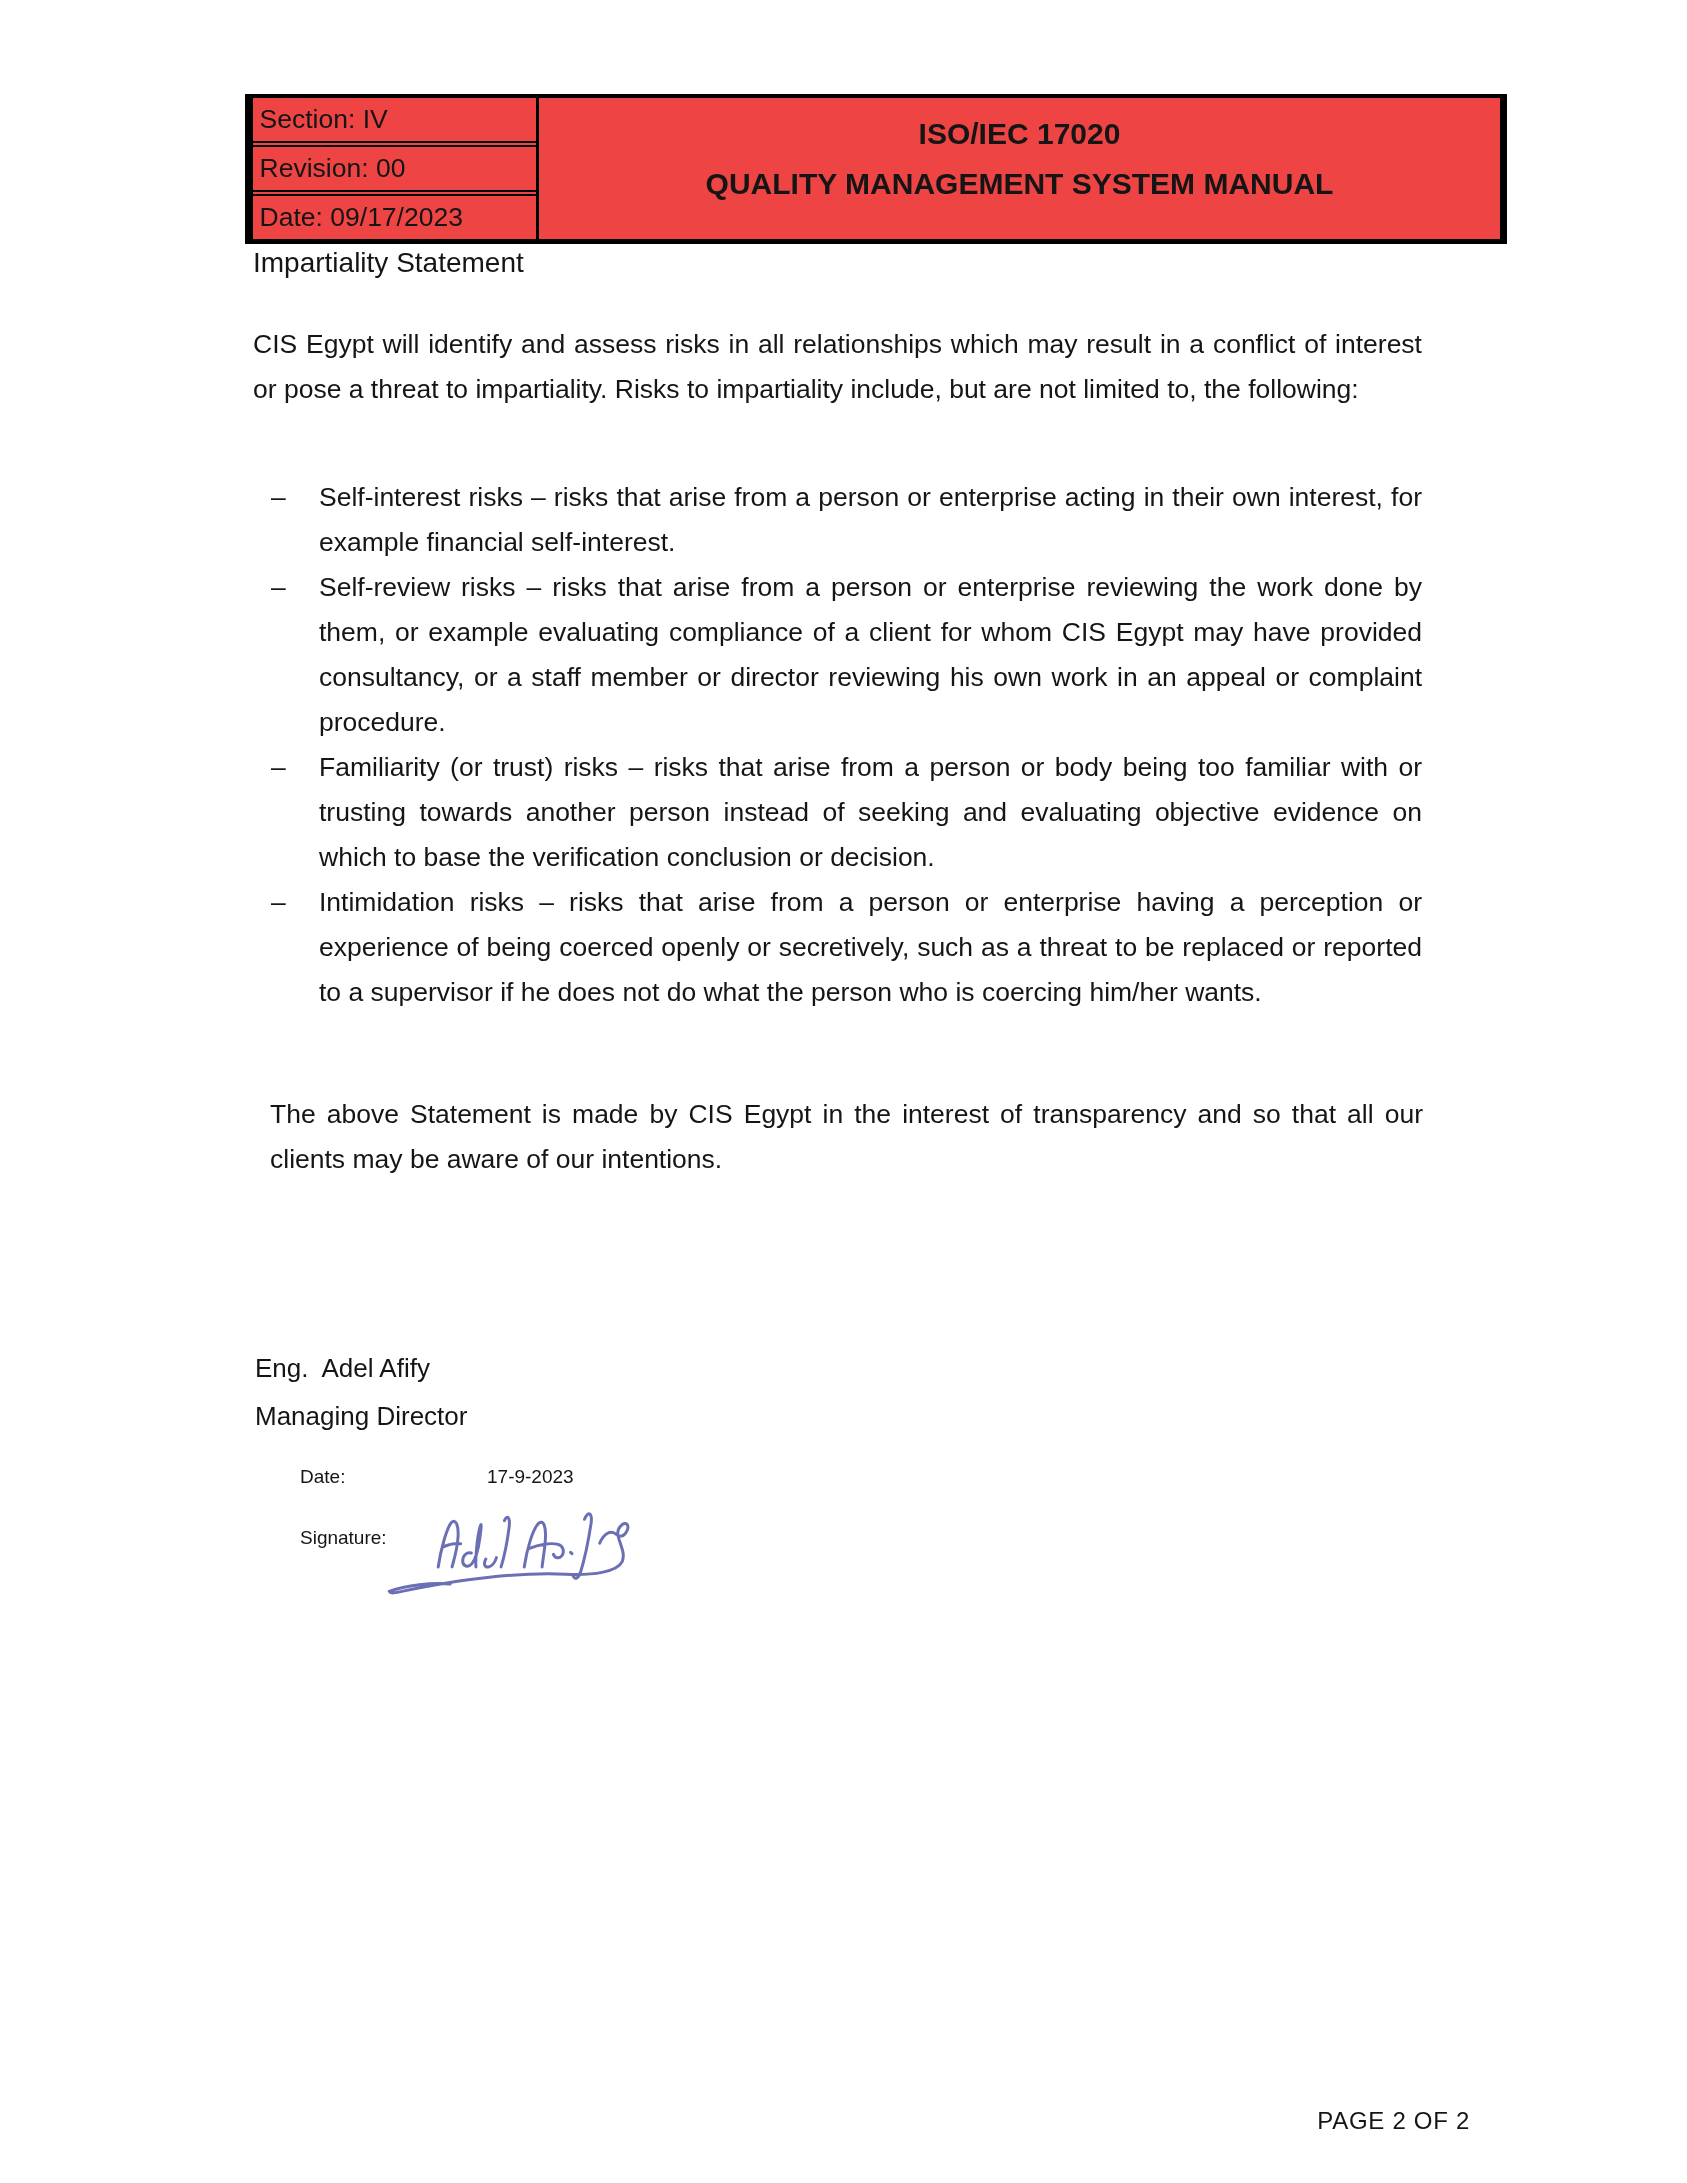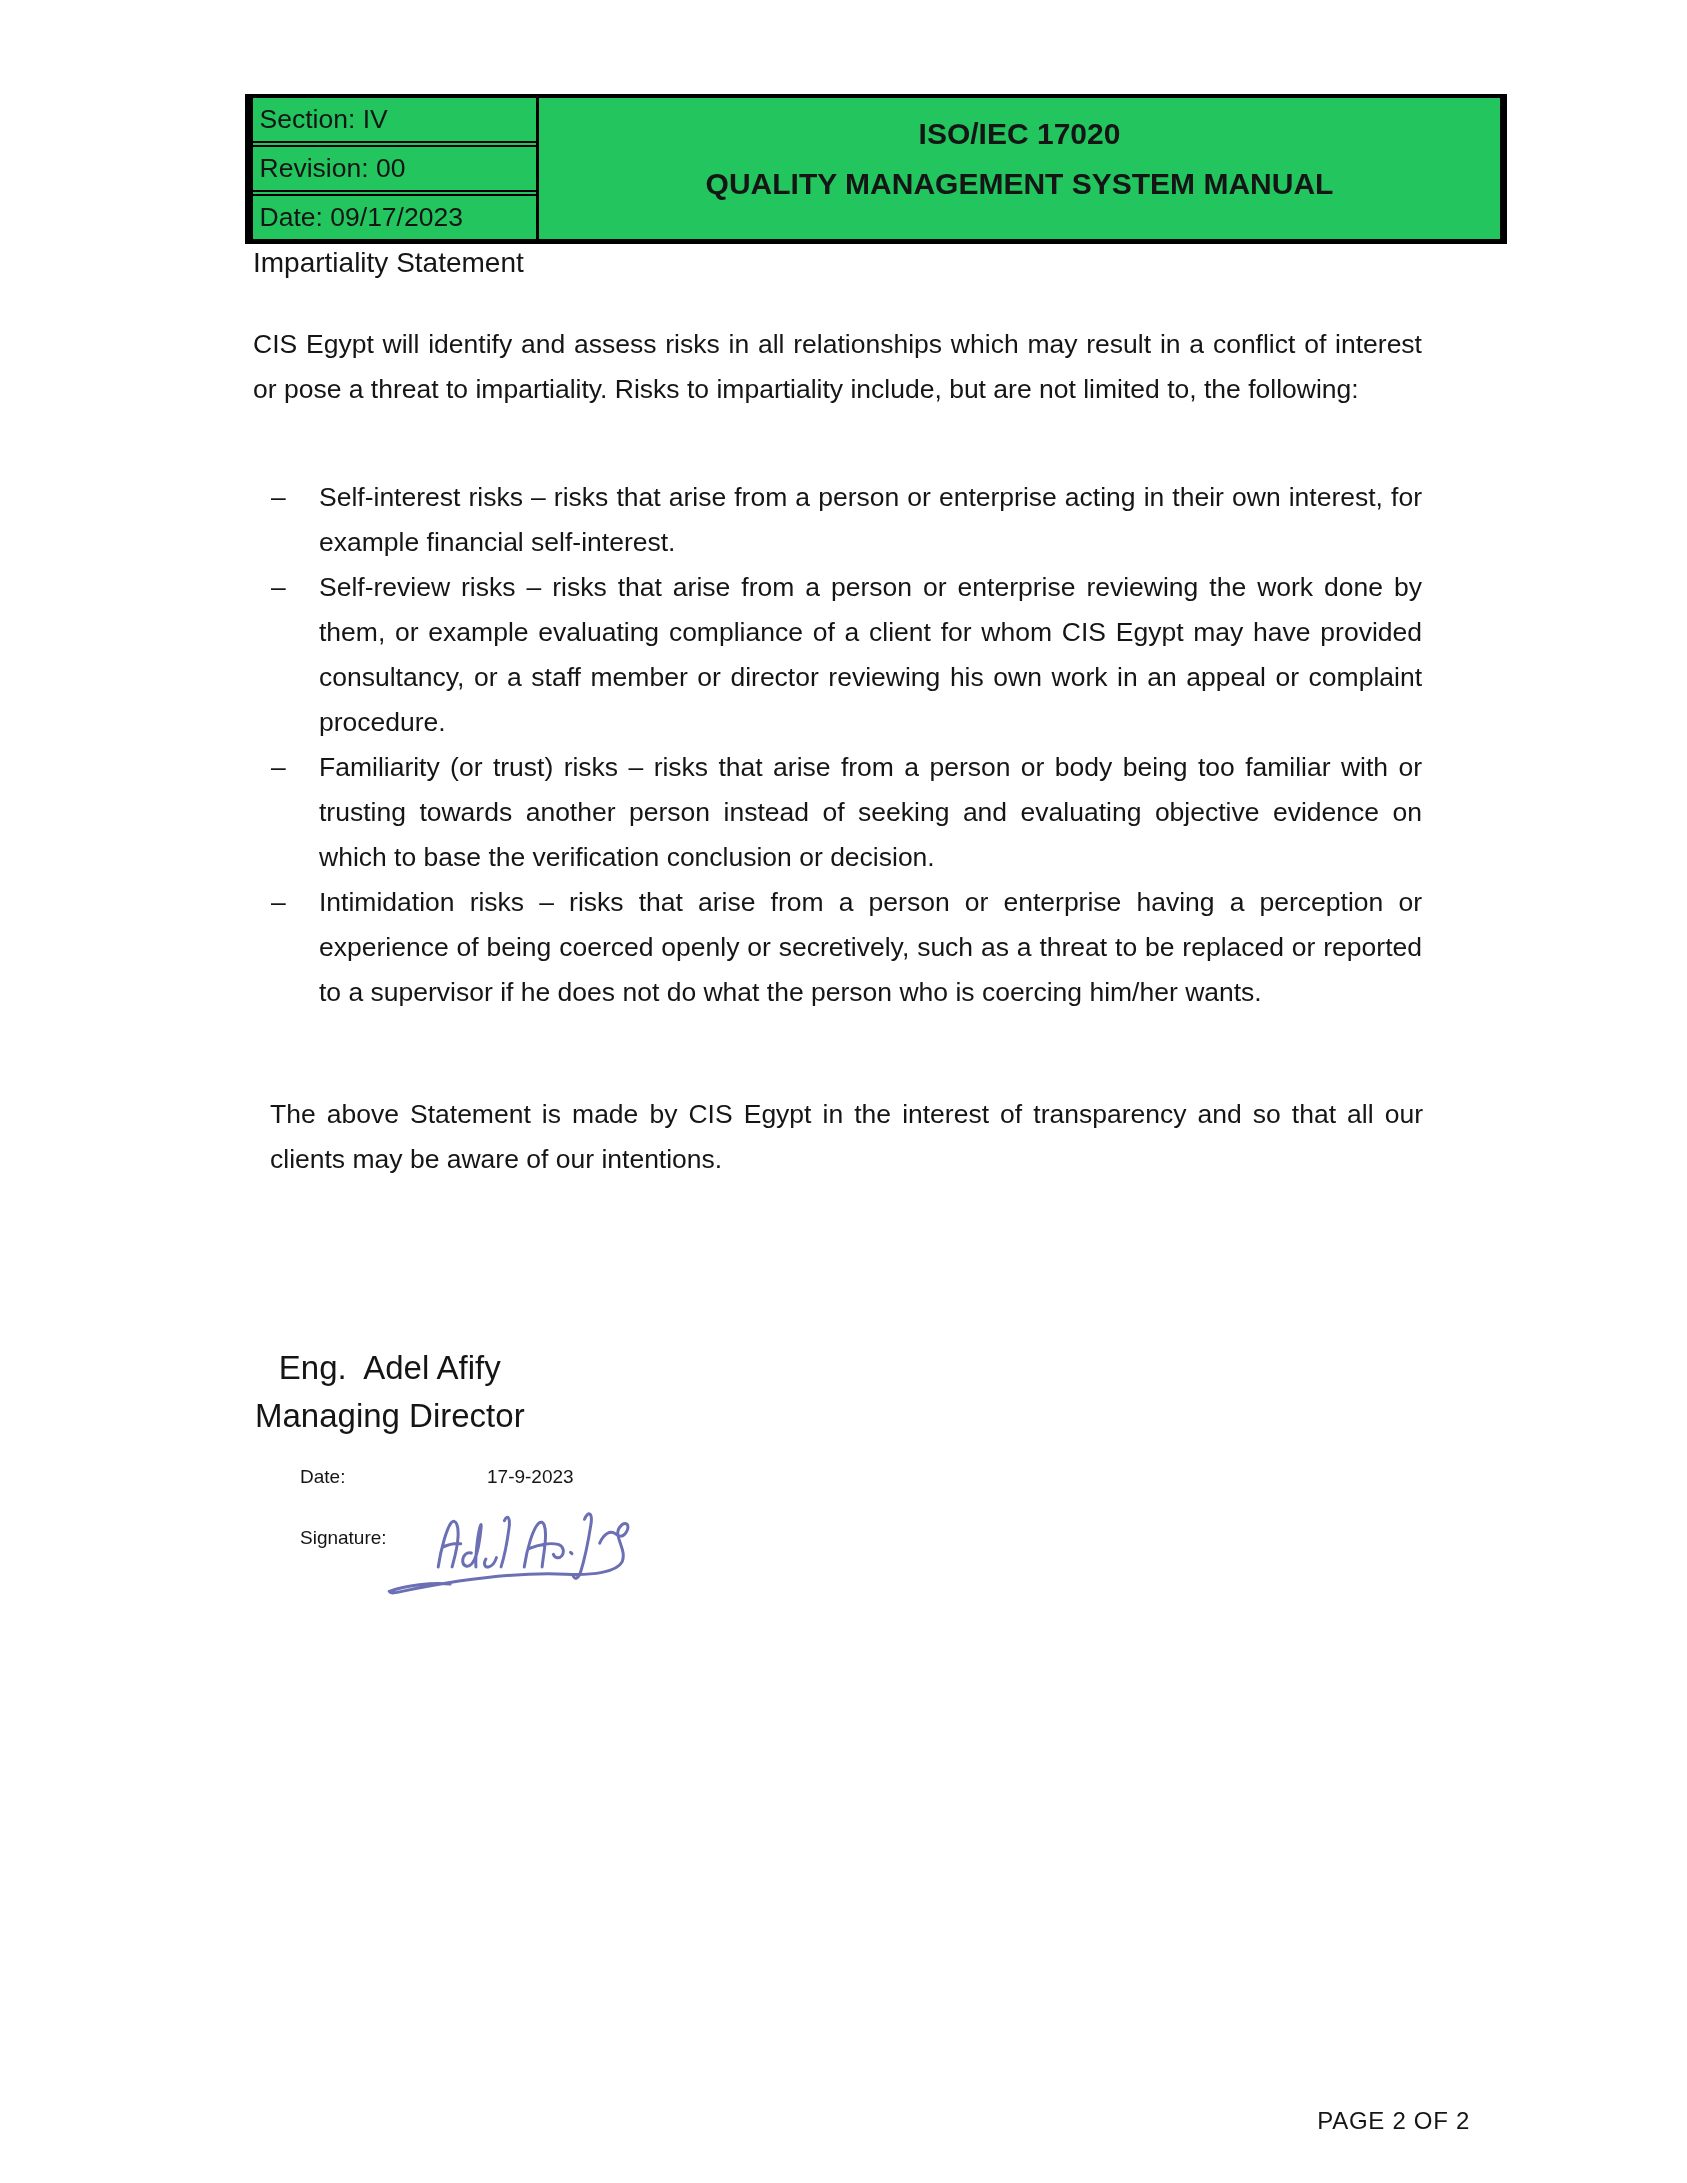--- a/index.html
+++ b/index.html
@@ -5,21 +5,21 @@
   html,body{margin:0;padding:0;}
   body{
     width:1687px;height:2183px;position:relative;background:#ffffff;
     font-family:"Liberation Sans","DejaVu Sans",sans-serif;color:#151515;
     overflow:hidden;
   }
   
   .doc-table{
     position:absolute;left:245px;top:94px;width:1262px;height:150px;
     border:4px solid #000;border-left-width:8px;border-bottom-width:5.3px;
-    display:flex;box-sizing:border-box;background:#22c55e;
+    display:flex;box-sizing:border-box;background:#ef4444;
   }
   .col-left{width:286px;border-right:3.3px solid #000;display:flex;flex-direction:column;box-sizing:border-box;}
   .hcell{
     flex:1;display:flex;align-items:center;padding-left:6.6px;
     font-size:26.5px;box-sizing:border-box;
   }
   .hcell:not(:last-child){border-bottom:2.6px solid #000;margin-bottom:2px;}
   .hcell:not(:first-child){border-top:2.6px solid #000;}
   .col-mid{
     flex:1;border-right:3.3px solid #000;box-sizing:border-box;
@@ -38,21 +38,21 @@
   }
   .risk-list{position:absolute;left:271px;top:475px;width:1151px;}
   .risk-item{display:flex;font-size:26.5px;line-height:45px;}
   .risk-bullet{flex:0 0 48px;}
   .risk-text{flex:1;text-align:justify;}
   .closing{
     position:absolute;left:270px;top:1092px;width:1153px;
     font-size:26.5px;line-height:45px;text-align:justify;
   }
   
-  .sig-name-block{position:absolute;left:255px;top:1344px;font-size:33px;line-height:48px;text-align:center;}
+  .sig-name-block{position:absolute;left:255px;top:1344px;font-size:26px;line-height:48px;}
   .sig-name{white-space:pre-wrap;}
   .date-row,.sig-row{position:absolute;left:260px;font-size:19px;line-height:32px;margin-left:40px;}
   .date-row{top:1461px;}
   .sig-row{top:1522px;}
   .date-value{position:absolute;left:187px;top:0;white-space:nowrap;}
   .signature-ink{position:absolute;left:374px;top:1492px;color:#5f63ad;}
   
   .page-footer{
     position:absolute;top:2107px;right:217px;
     font-size:24px;letter-spacing:0.7px;white-space:nowrap;

